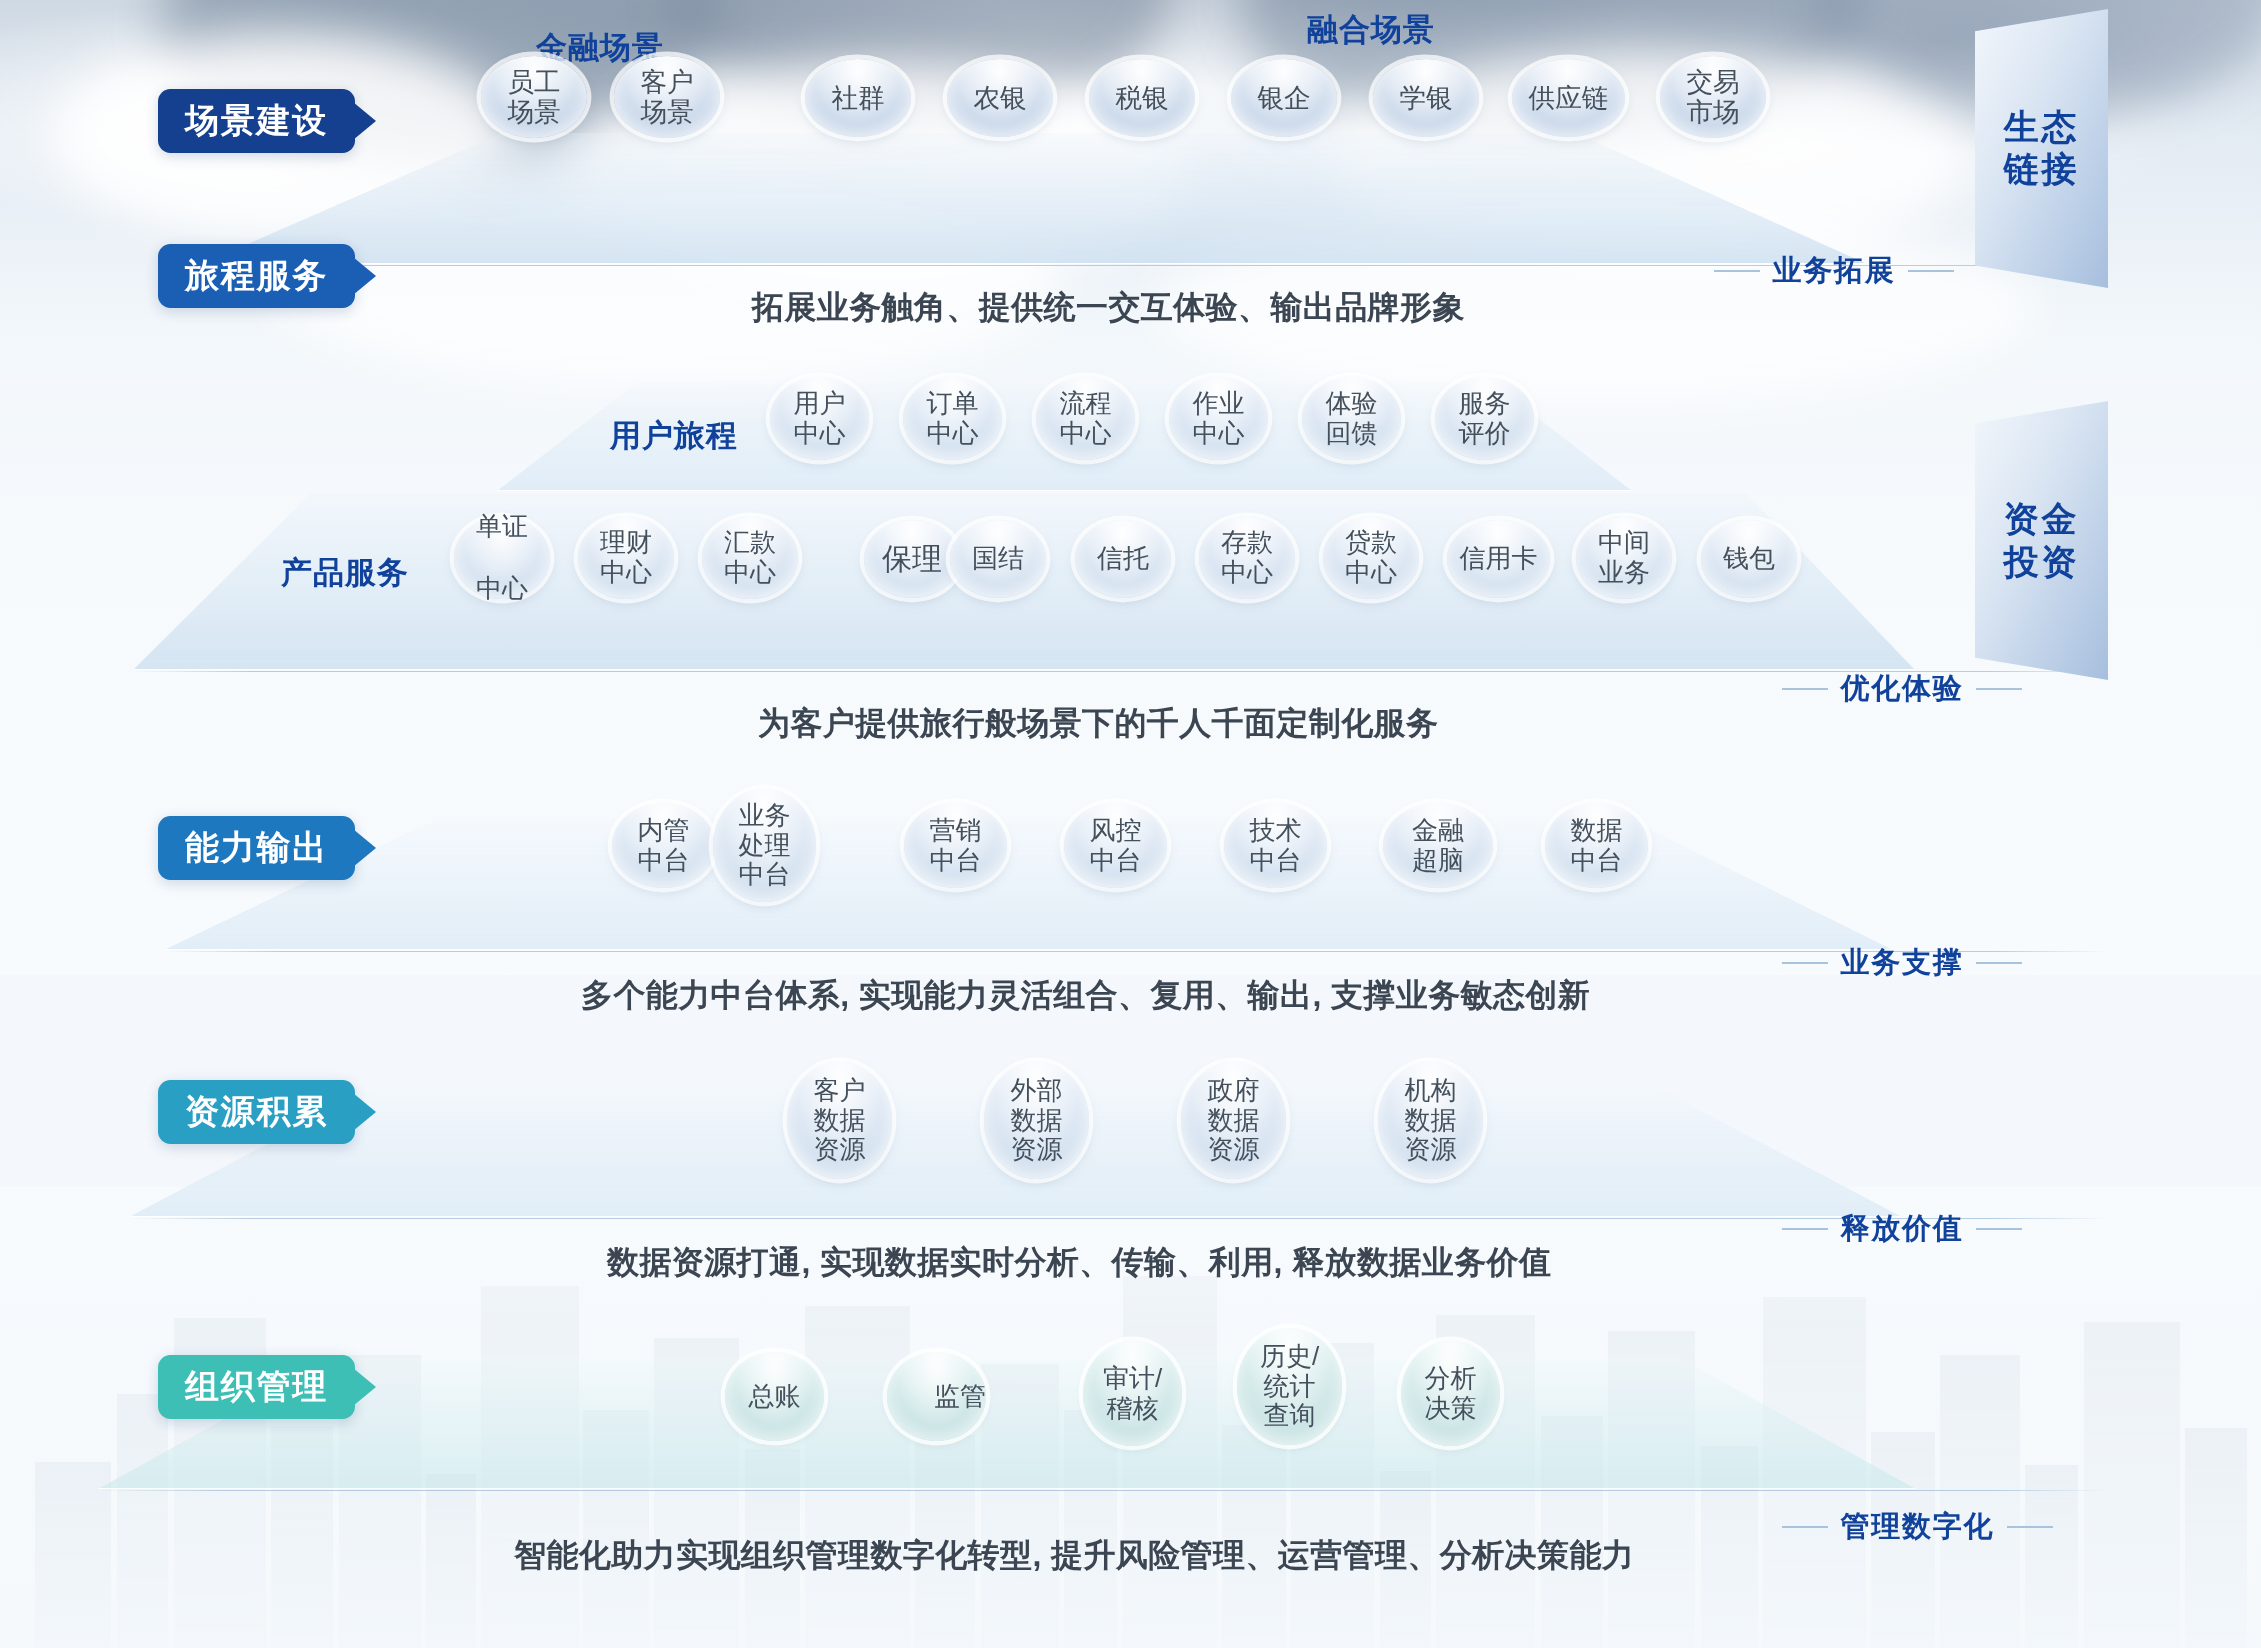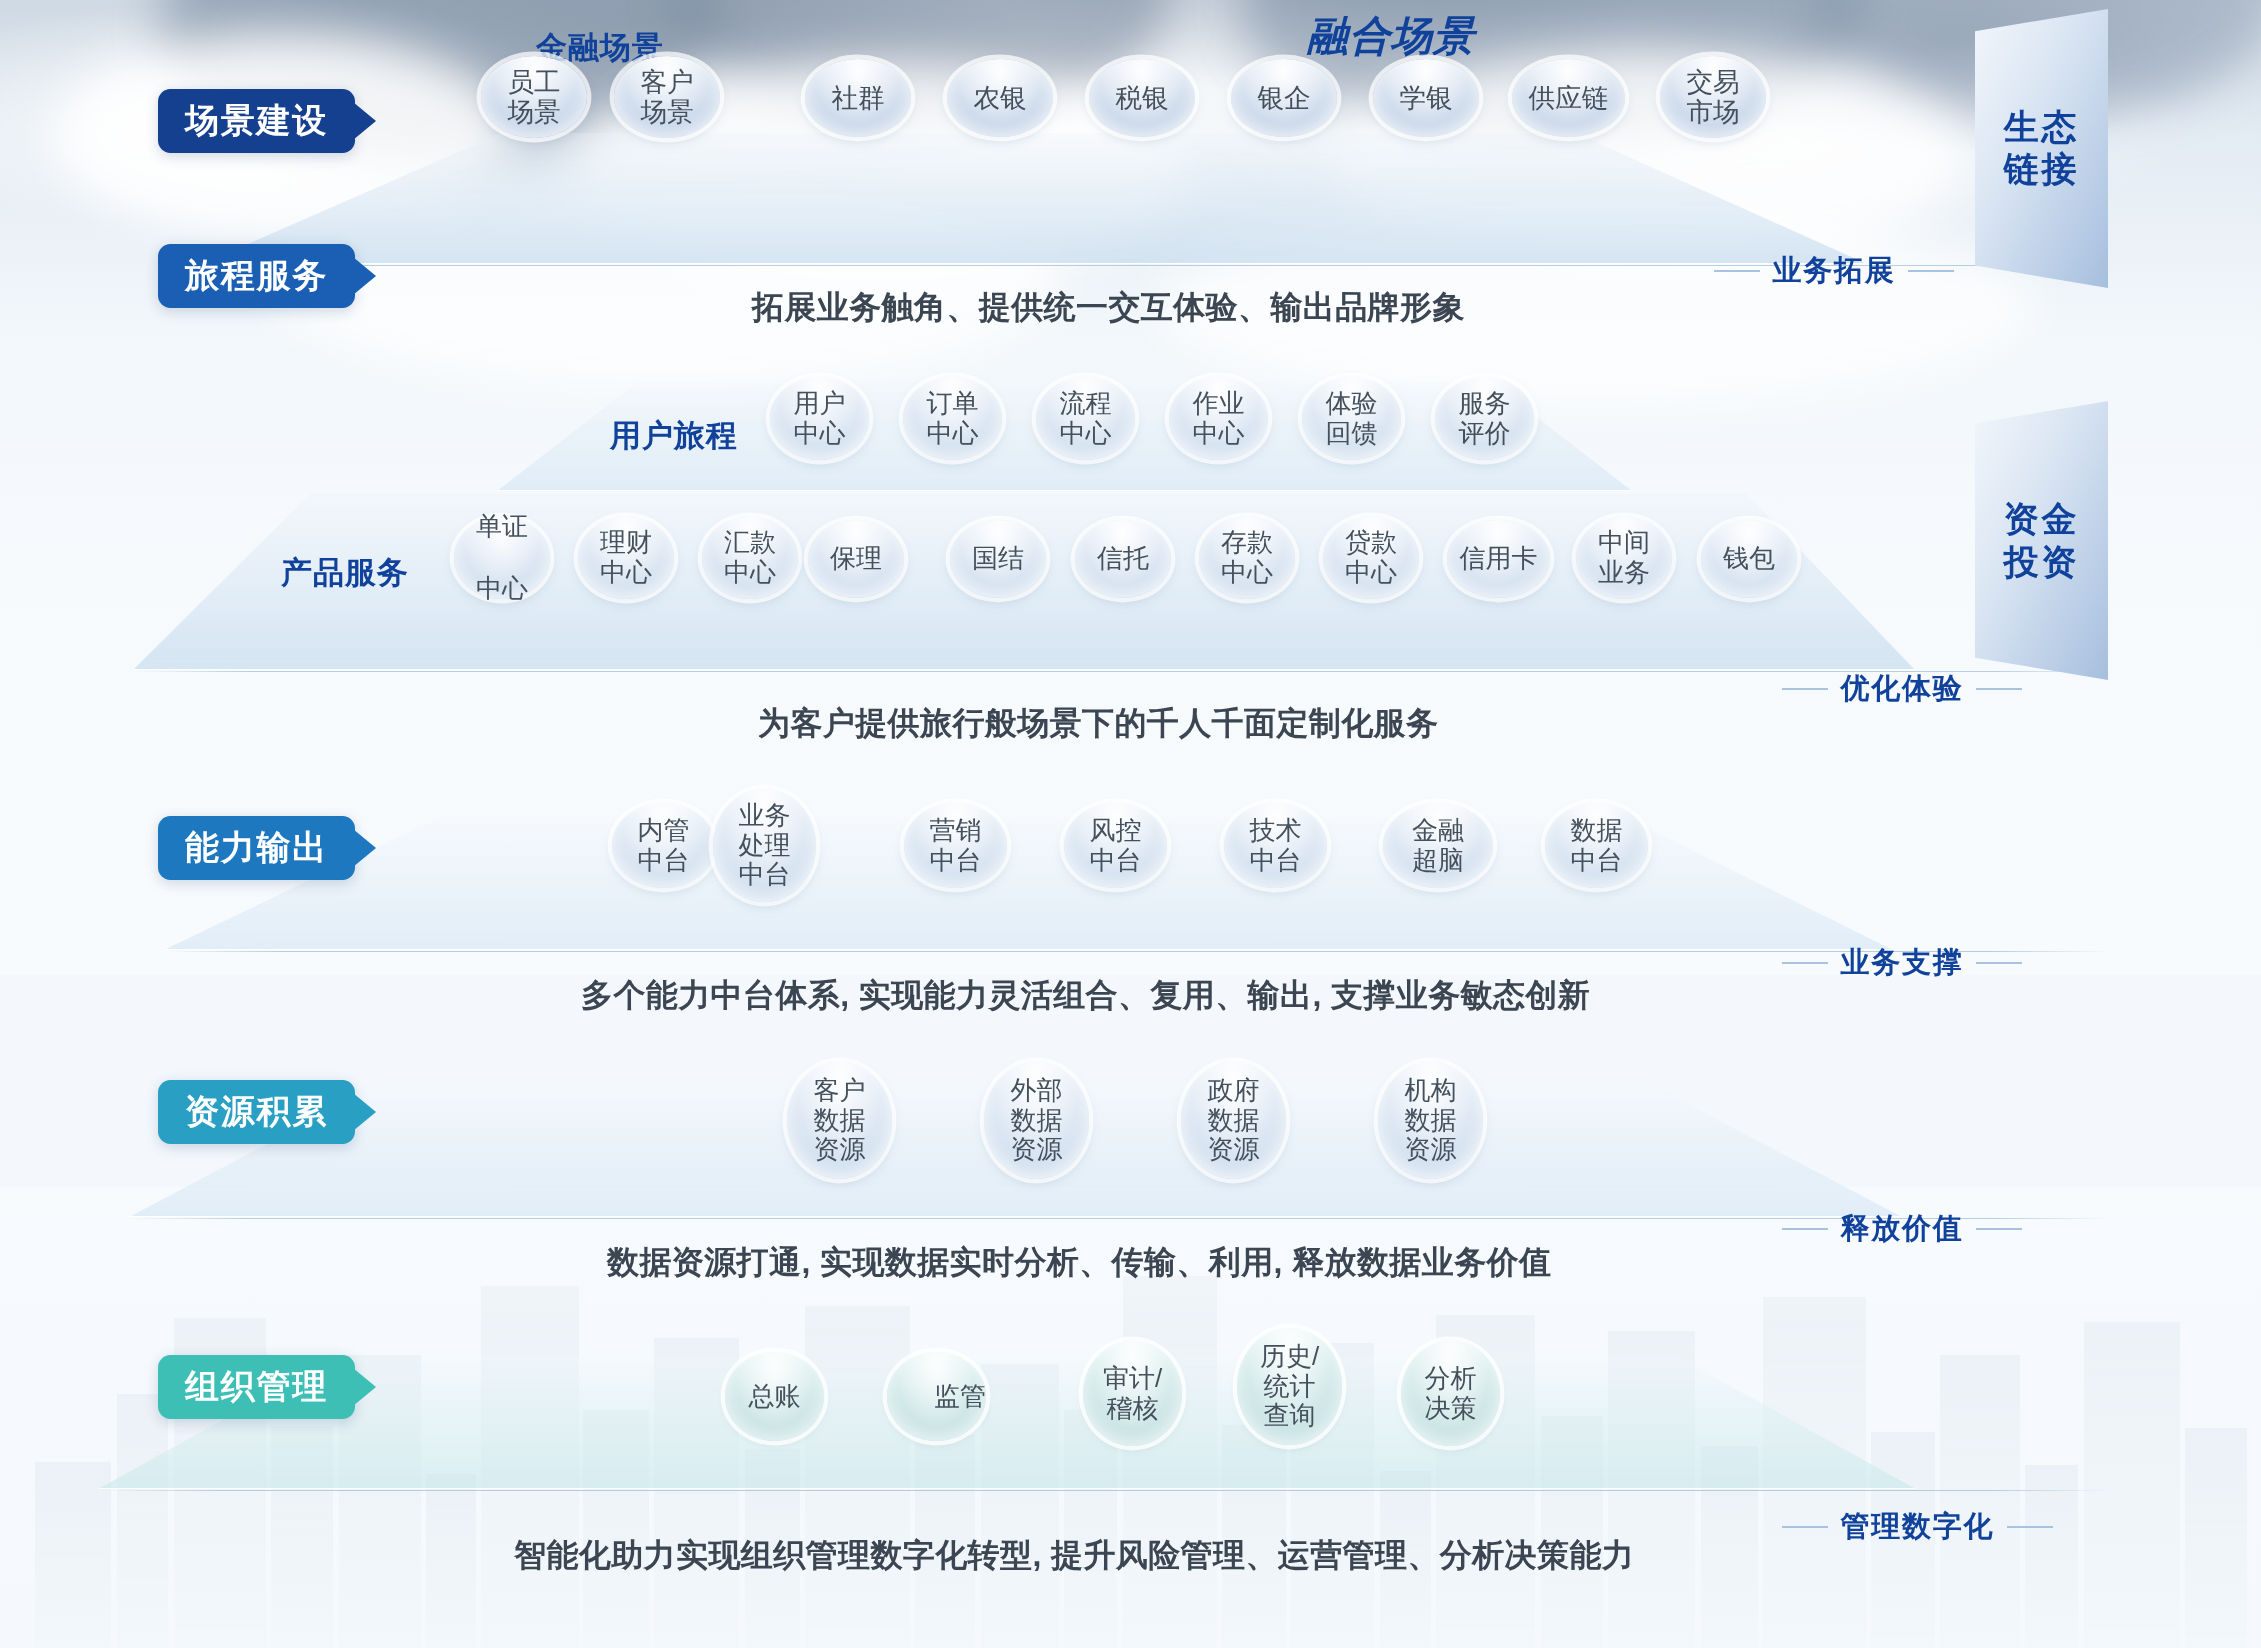--- a/index.html
+++ b/index.html
@@ -187,21 +187,21 @@
     <div class="band" style="left:202px; top:133px; width:1665px; height:131px;
                 clip-path: polygon(18.0% 0%, 82.5% 0%, 100% 100%, 0% 100%);"></div>
     <div class="bandline" style="left:202px; top:265px; width:1906px;"></div>
 
     <div class="stage-pill" style="left:158px; top:89px; width:197px; height:64px; font-size:34px; background:#153F8F;">
       <span>场景建设</span>
       <span class="nub" style="border-left:23px solid #153F8F;"></span>
     </div>
 
     <div class="group-label" style="left:536px; top:26.6px; font-size:31px;">金融场景</div>
-    <div class="group-label" style="left:1307px; top:9px; font-size:41px;font-style:italic;">融合场景</div>
+    <div class="group-label" style="left:1307px; top:9px; font-size:31px;">融合场景</div>
 
     <div class="oval" style="left:481px; top:56px; width:106px; height:82px; font-size:26.6px;">
       <span>员工</span>
       <span>场景</span>
     </div>
     <div class="oval" style="left:614px; top:56px; width:106px; height:82px; font-size:26.6px;">
       <span>客户</span>
       <span>场景</span>
     </div>
 
@@ -284,21 +284,21 @@
       <span>中心</span>
     </div>
     <div class="oval soft" style="left:578px; top:517px; width:96px; height:82px; font-size:26px;">
       <span>理财</span>
       <span>中心</span>
     </div>
     <div class="oval soft" style="left:702px; top:517px; width:96px; height:82px; font-size:26px;">
       <span>汇款</span>
       <span>中心</span>
     </div>
-    <div class="oval soft" style="left:808px; top:520px; width:96px; height:78px; font-size:26px;">
+    <div class="oval soft" style="left:864px; top:520px; width:96px; height:78px; font-size:30px;">
       <span>保理</span>
     </div>
     <div class="oval soft" style="left:950px; top:520px; width:96px; height:78px; font-size:26px;">
       <span>国结</span>
     </div>
     <div class="oval soft" style="left:1075px; top:520px; width:96px; height:78px; font-size:26px;">
       <span>信托</span>
     </div>
     <div class="oval soft" style="left:1199px; top:517px; width:96px; height:82px; font-size:26px;">
       <span>存款</span>

